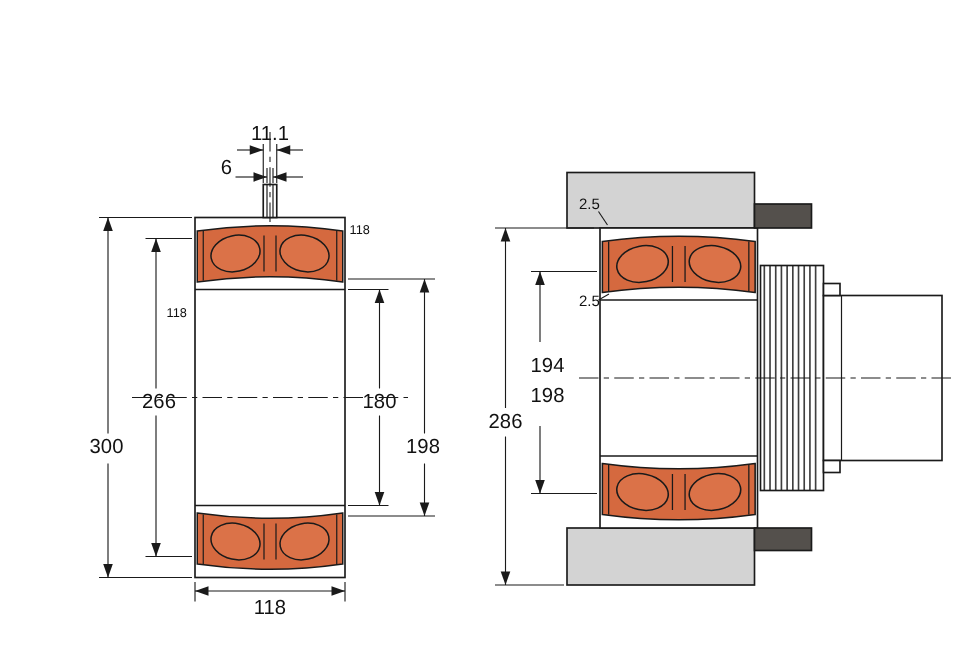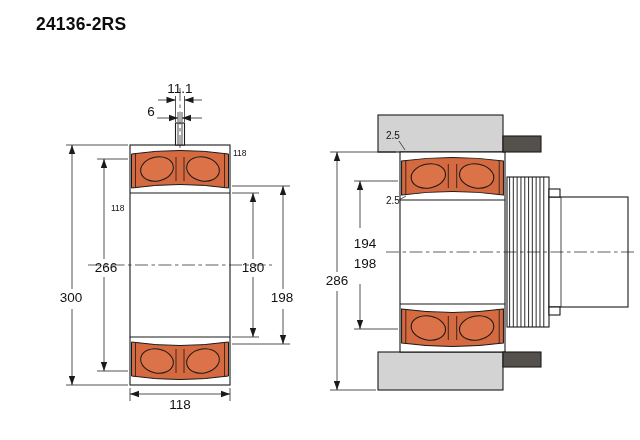--- a/index.html
+++ b/index.html
@@ -15,21 +15,20 @@
   .orange{fill:#d5693f;stroke:#1a1a1a;stroke-width:1;}
   .roller{fill:#db7248;stroke:#1a1a1a;stroke-width:1;}
   .dlab{font-size:13.5px;fill:#111;}
   .dlab-sm{font-size:8.5px;fill:#111;}
   .dlab-xs{font-size:10px;fill:#111;}
 </style>
 </head>
 <body>
 
 <div class="stage">
-  <div class="title">24136-2RS</div>
 
   <svg viewBox="0 0 640 440" width="640" height="440">
     <defs>
       <marker id="ah" markerWidth="10" markerHeight="8" refX="9.5" refY="4" orient="auto-start-reverse" markerUnits="userSpaceOnUse">
         <path d="M0.5,0.8 L9.5,4 L0.5,7.2 Z" fill="#1a1a1a"></path>
       </marker>
       <g id="rollerRow">
         <path class="orange" d="M1.5,9 Q50,2 98.5,9 L98.5,43 Q50,36 1.5,43 Z"></path>
         <ellipse class="roller" cx="27" cy="24" rx="16.5" ry="12" transform="rotate(-12 27 24)"></ellipse>
         <ellipse class="roller" cx="73" cy="24" rx="16.5" ry="12" transform="rotate(12 73 24)"></ellipse>

